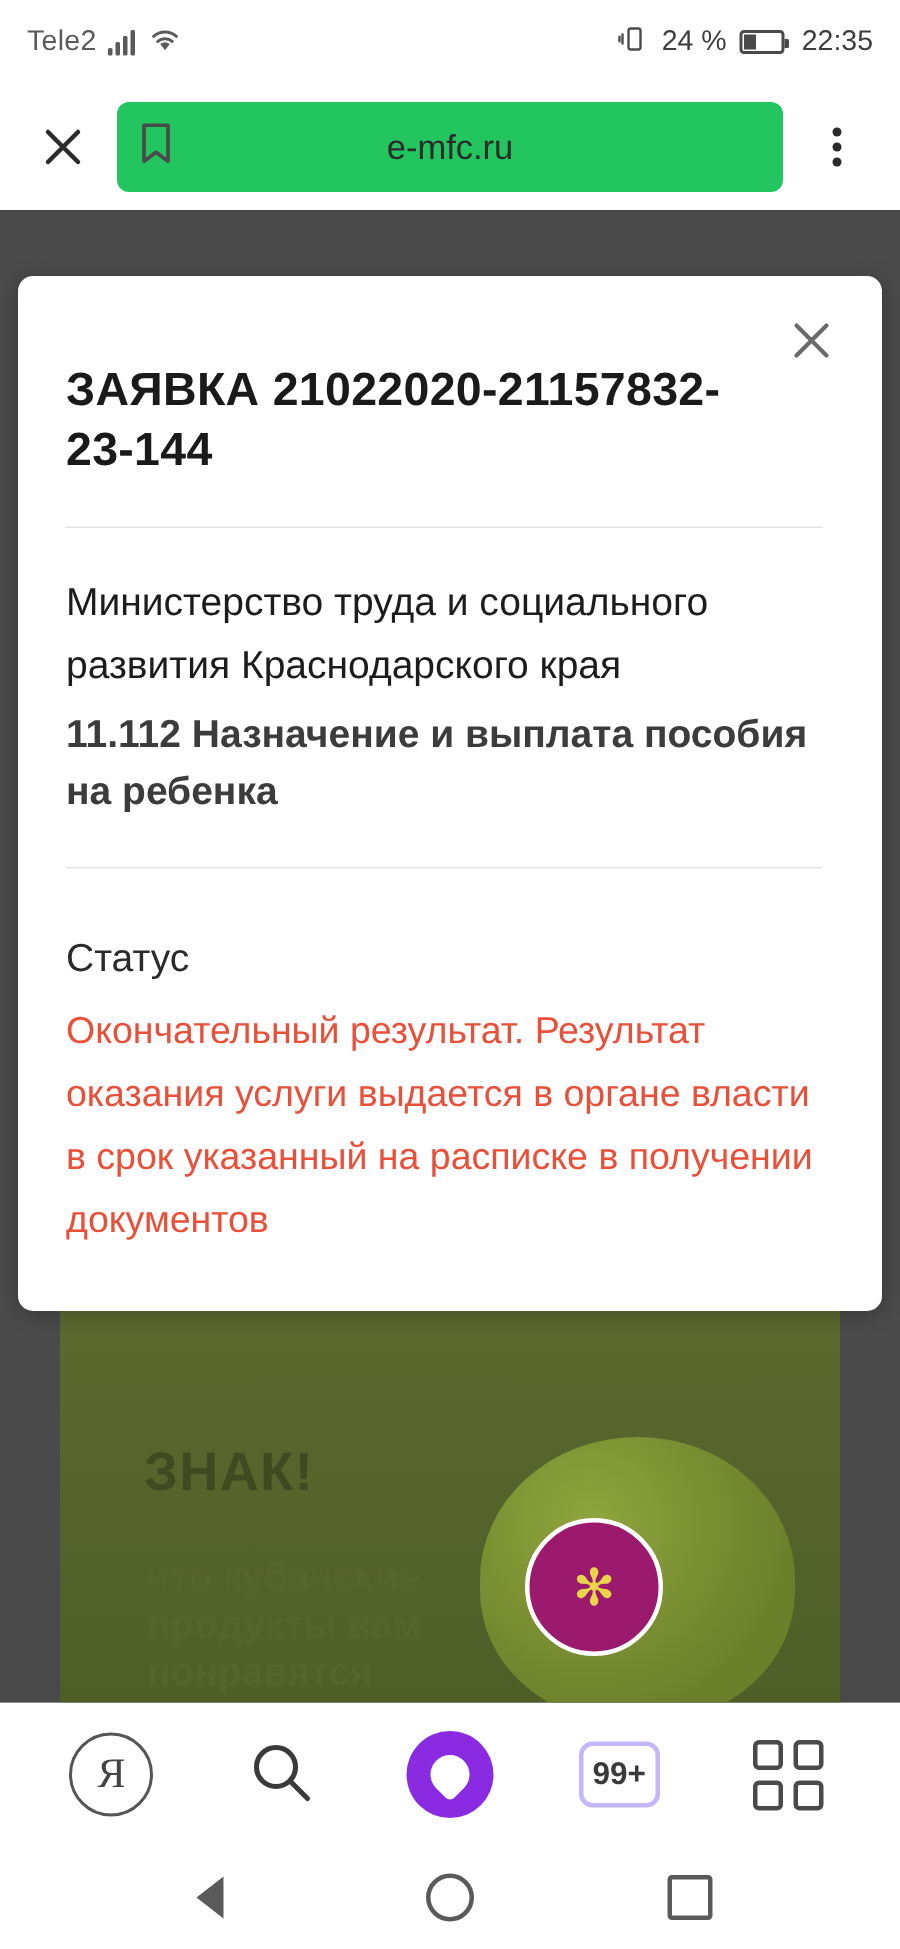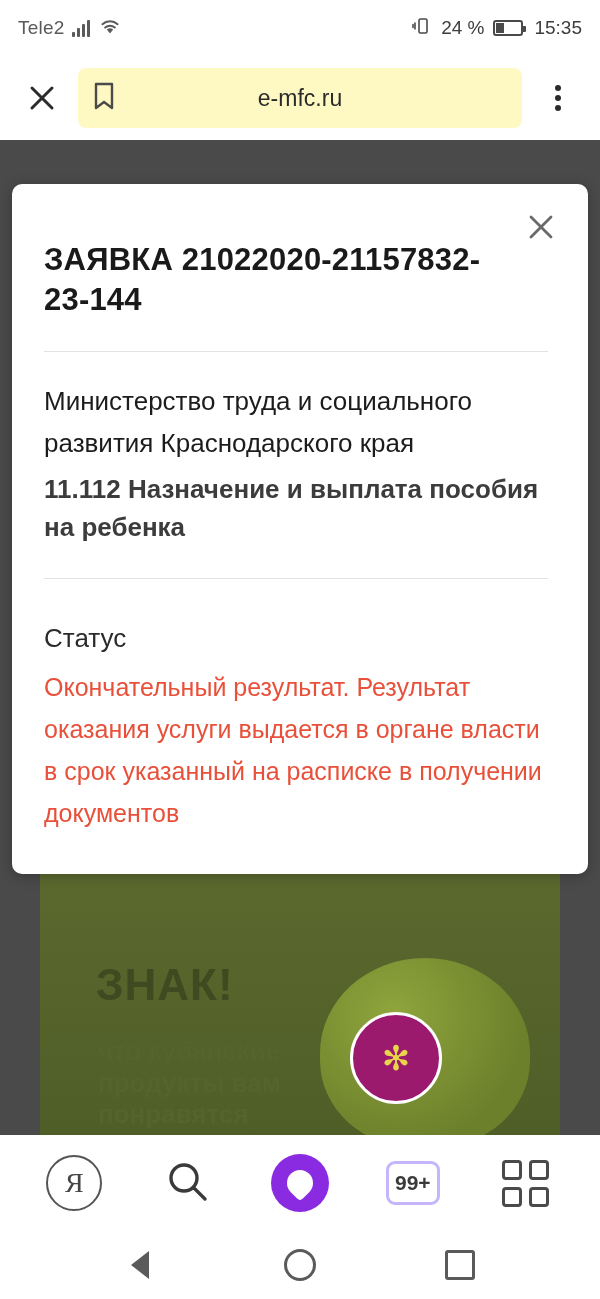--- a/index.html
+++ b/index.html
@@ -116,21 +116,21 @@
     width: 52px;
     height: 52px;
     display: flex;
     align-items: center;
     justify-content: center;
     flex: 0 0 52px;
   }
   .urlpill {
     flex: 1 1 auto;
     height: 60px;
-    background: #fef9c3;
+    background: #22c55e;
     border-radius: 8px;
     display: flex;
     align-items: center;
     justify-content: center;
     position: relative;
     margin: 0 2px;
   }
   .urlpill .bookmark {
     position: absolute;
     left: 14px;
@@ -161,21 +161,21 @@
     right: 40px;
     top: 700px;
     bottom: 0;
     background: linear-gradient(180deg, #5d6b30 0%, #4f5d27 100%);
     overflow: hidden;
   }
   .promo-znak {
     position: absolute;
     left: 56px;
     top: 120px;
-    font-size: 44px;
+    font-size: 36px;
     font-weight: bold;
     color: #3f4a20;
     letter-spacing: 1px;
     text-align: center;
   }
   .promo-lines {
     position: absolute;
     left: 58px;
     top: 196px;
     font-size: 26px;
@@ -412,21 +412,21 @@
       <span>
         <svg width="20" height="20" viewBox="0 0 20 20">
           <rect x="7" y="3" width="8" height="14" rx="1.5" stroke="#4a4a4a" stroke-width="1.6" fill="none"></rect>
           <path d="M3 7v6M1 8.5v3" stroke="#4a4a4a" stroke-width="1.6" stroke-linecap="round"></path>
         </svg>
       </span>
       <span class="sb-battery-pct">24 %</span>
       <span class="batt">
           <span class="fill"></span>
         </span>
-      <span class="sb-clock">15:35</span>
+      <span class="sb-clock">22:35</span>
     </div>
   </div>
 
   <div class="browserbar">
     <div class="icon-btn">
       <svg width="30" height="30" viewBox="0 0 30 30">
         <path d="M5 5L25 25M25 5L5 25" stroke="#2b2b2b" stroke-width="3" stroke-linecap="round"></path>
       </svg>
     </div>
     <div class="urlpill">

